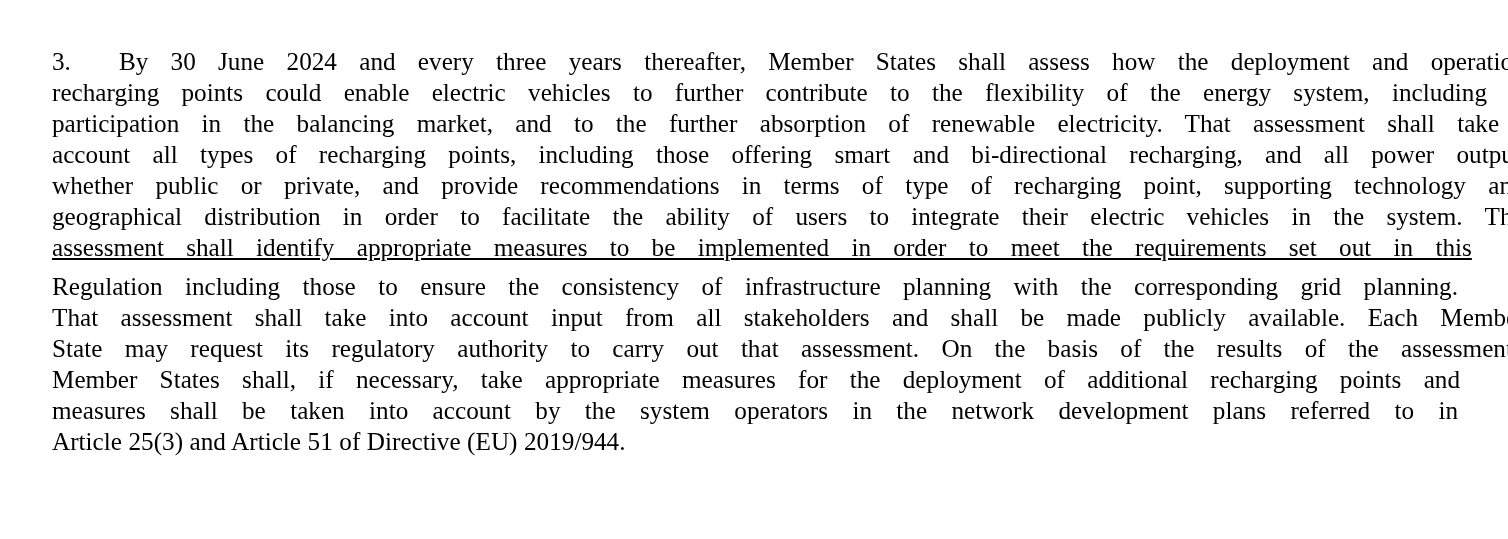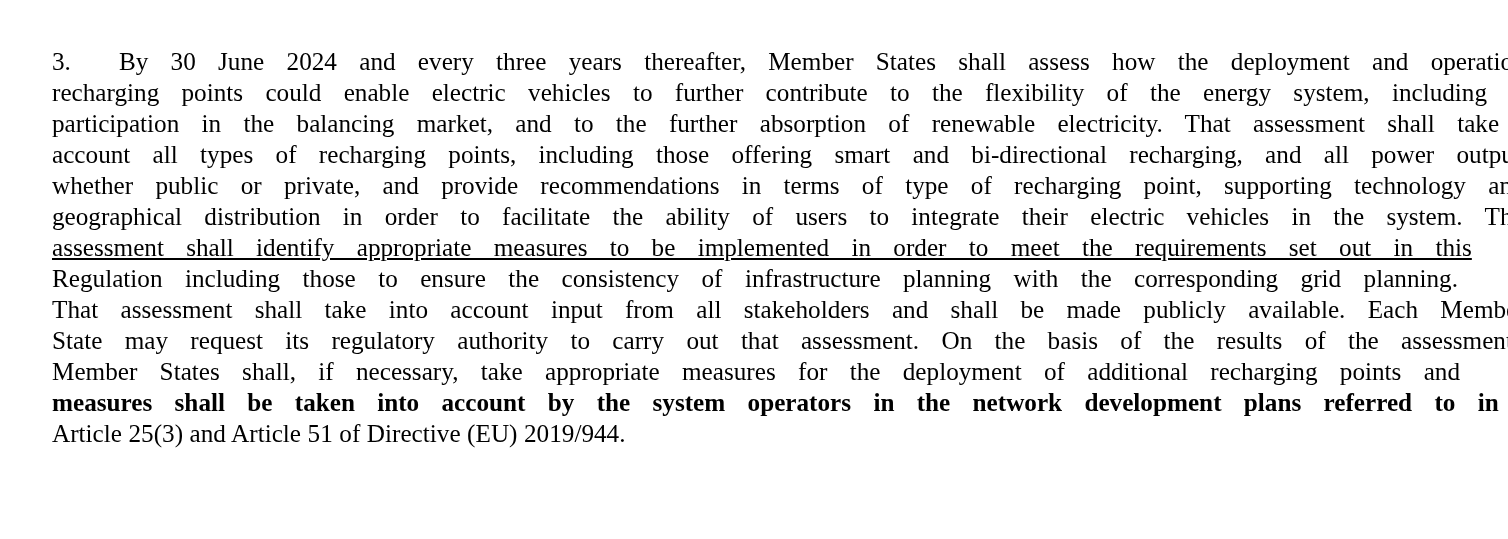--- a/index.html
+++ b/index.html
@@ -70,28 +70,28 @@
       <span class="ln" style="word-spacing: 16px;"><span>participation in the balancing market, and to the further absorption of renewable electricity. That assessment shall take into</span></span>
 
       <span class="ln" style="word-spacing: 16px;"><span>account all types of recharging points, including those offering smart and bi-directional recharging, and all power outputs,</span></span>
 
       <span class="ln" style="word-spacing: 16px;"><span>whether public or private, and provide recommendations in terms of type of recharging point, supporting technology and</span></span>
 
       <span class="ln" style="word-spacing: 16px;"><span>geographical distribution in order to facilitate the ability of users to integrate their electric vehicles in the system. That</span></span>
 
       <span class="ln" style="word-spacing: 16px; text-decoration: underline;"><span>assessment shall identify appropriate measures to be implemented in order to meet the requirements set out in this</span></span>
 
-      <span class="ln" style="word-spacing: 16px;"><span>Regulation including those to ensure the consistency of infrastructure planning with the corresponding grid planning.</span></span>
+      <span class="ln" style="word-spacing: 16px; margin-top: 8px;"><span>Regulation including those to ensure the consistency of infrastructure planning with the corresponding grid planning.</span></span>
 
       <span class="ln" style="word-spacing: 16px;"><span>That assessment shall take into account input from all stakeholders and shall be made publicly available. Each Member</span></span>
 
       <span class="ln" style="word-spacing: 16px;"><span>State may request its regulatory authority to carry out that assessment. On the basis of the results of the assessment,</span></span>
 
       <span class="ln" style="word-spacing: 16px;"><span>Member States shall, if necessary, take appropriate measures for the deployment of additional recharging points and</span></span>
 
 
-      <span class="ln" style="word-spacing: 16px; font-weight: bold;"><span>measures shall be taken into account by the system operators in the network development plans referred to in</span></span>
+      <span class="ln" style="word-spacing: 16px;"><span>measures shall be taken into account by the system operators in the network development plans referred to in</span></span>
 
       <span class="ln last"><span>Article 25(3) and Article 51 of Directive (EU) 2019/944.</span></span>
 
     </div>
   </div>
 </div>
 
 </body></html>

